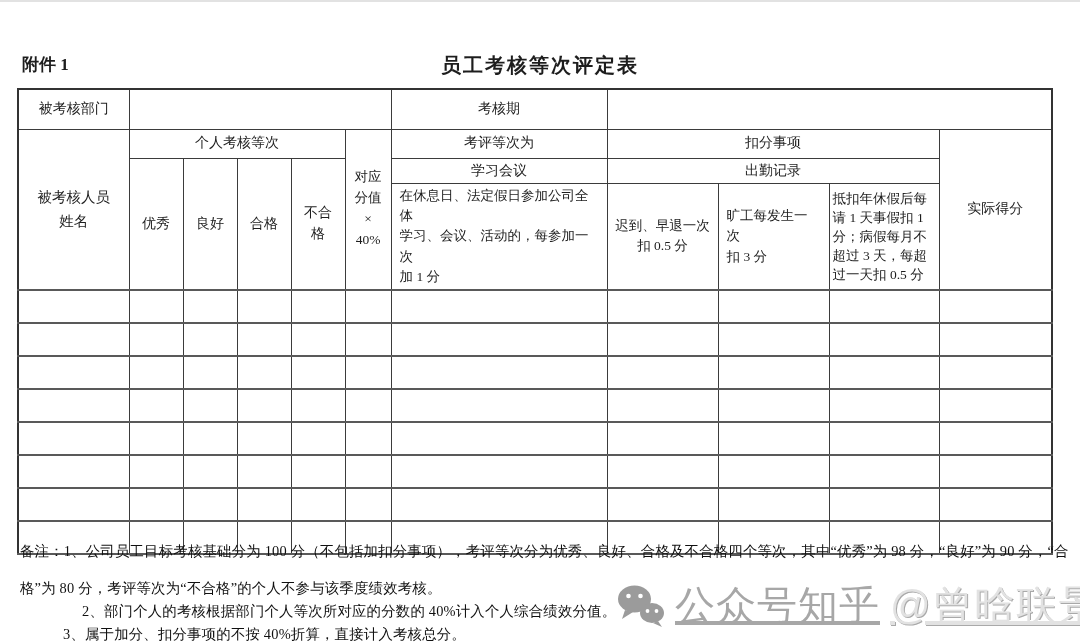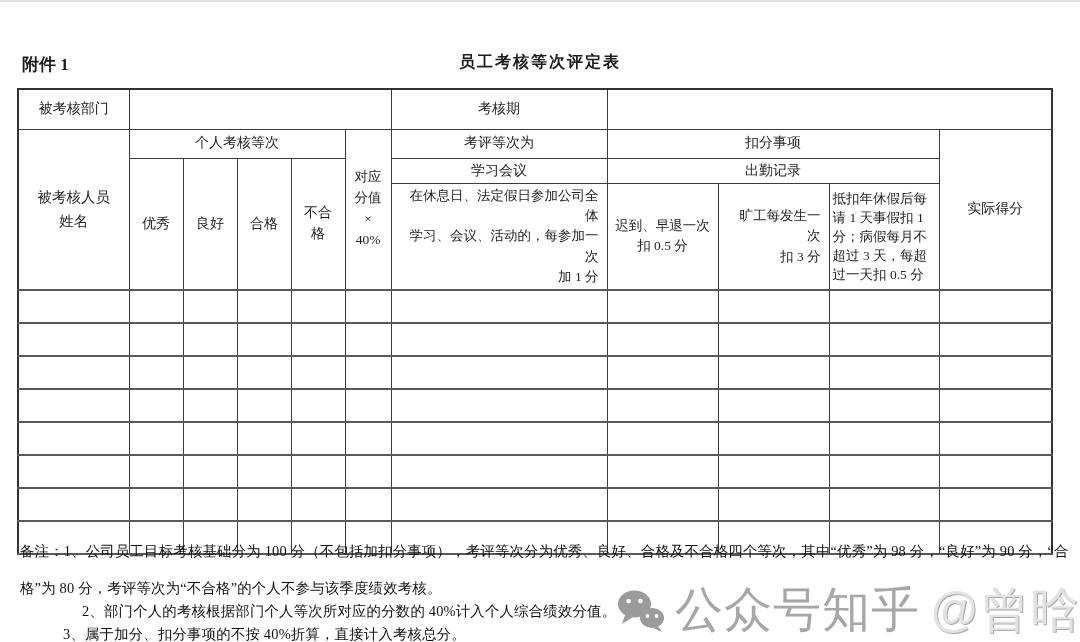--- a/index.html
+++ b/index.html
@@ -2,50 +2,50 @@
 <html><head>
 <meta charset="utf-8">
 <style>
   * { margin:0; padding:0; box-sizing:border-box; }
   html,body { width:1080px; height:642px; background:#ffffff; overflow:hidden; position:relative;
     font-family:"Liberation Serif","DejaVu Serif",serif; color:#1d1d1d; }
   .top-edge { position:absolute; top:0; left:0; width:1080px; height:2px; background:#e2e2e2; }
 
   .attachment { position:absolute; left:22px; top:9px; font-size:17px; font-weight:bold;margin-top:44px; }
   .doc-title { position:absolute; left:0; top:52px; width:1080px; text-align:center;
-    font-size:16px; font-weight:bold; letter-spacing:2px; }
+    font-size:20px; font-weight:bold; letter-spacing:2px; }
 
   table.main { position:absolute; left:17px; top:88px; width:1034px;
     border-collapse:collapse; table-layout:fixed; border:2px solid #333; }
   td { border:1px solid #3b3b3b; text-align:center; vertical-align:middle;
     font-size:14px; line-height:1.45; padding:2px 4px; white-space:pre-line; }
   tr.r1 { height:40px;margin-left:23px; }
   tr.r2 { height:29px; }
   tr.r3 { height:23px; }
   tr.r4 { height:103px; }
   tr.grid-row { height:33px; }
   tr.grid-row td { border-top:2px solid #595959; }
   tr.grid-row:last-child td { border-bottom:2px solid #595959; }
 
   td.desc { font-size:13.5px; line-height:1.5; }
-  td.left { text-align:right; padding:2px 8px; }
+  td.left { text-align:left; padding:2px 8px; }
   td.leave { text-align:left; padding:2px 3px; line-height:1.42; }
   td.name-cell { font-size:14.5px; line-height:1.7; }
   td.score-cell { font-size:13.5px; line-height:1.55; }
 
   .notes { position:absolute; left:0; top:0; }
   .note-line { position:absolute; white-space:nowrap; font-size:14.4px; color:#101010; letter-spacing:0.2px; }
   .note-1 { left:20px; top:542px;text-align:right; }
   .note-2 { left:20px; top:579px; }
   .note-3 { left:63px; top:602px;margin-left:19px; }
   .note-4 { left:63px; top:625px; }
 
   .watermark { position:absolute; left:616px; top:578px; display:flex; align-items:center; gap:10px; }
   .wm-icon { flex:0 0 auto; }
-  .wm-text { font-family:"Liberation Sans","DejaVu Sans",sans-serif; font-size:48px; white-space:nowrap; }
+  .wm-text { font-family:"Liberation Sans","DejaVu Sans",sans-serif; font-size:40px; white-space:nowrap;text-decoration:underline; }
   .wm-solid { color:#a7a7a7; letter-spacing:1px; }
   .wm-emboss { color:#e2e2e2; letter-spacing:2px;
     text-shadow:1px 1px 0 #a9a9a9, -1px -1px 0 #ffffff; }
 </style>
 </head>
 <body>
 
 <div class="top-edge"></div>
 
 <div class="attachment">附件 1</div>

